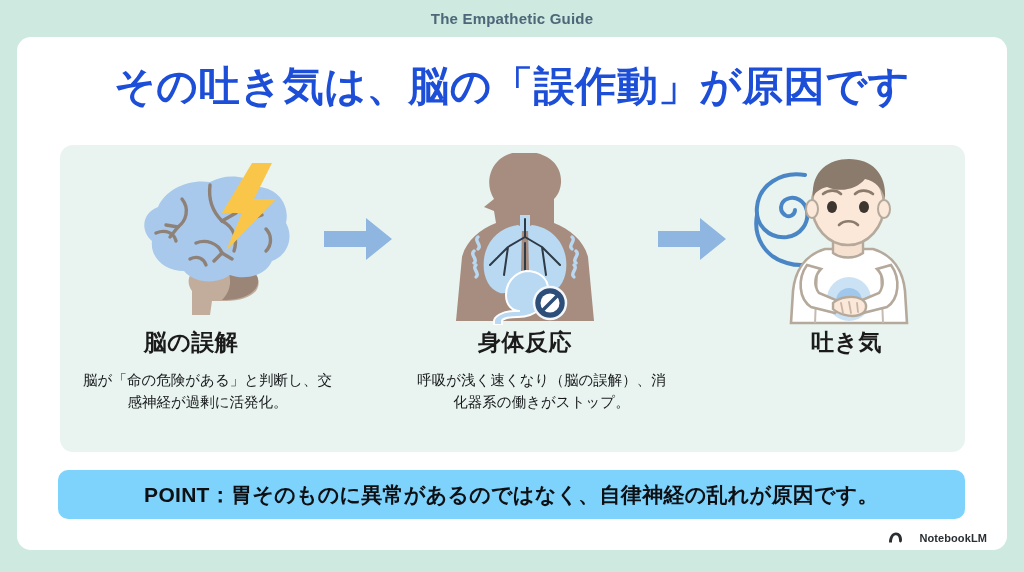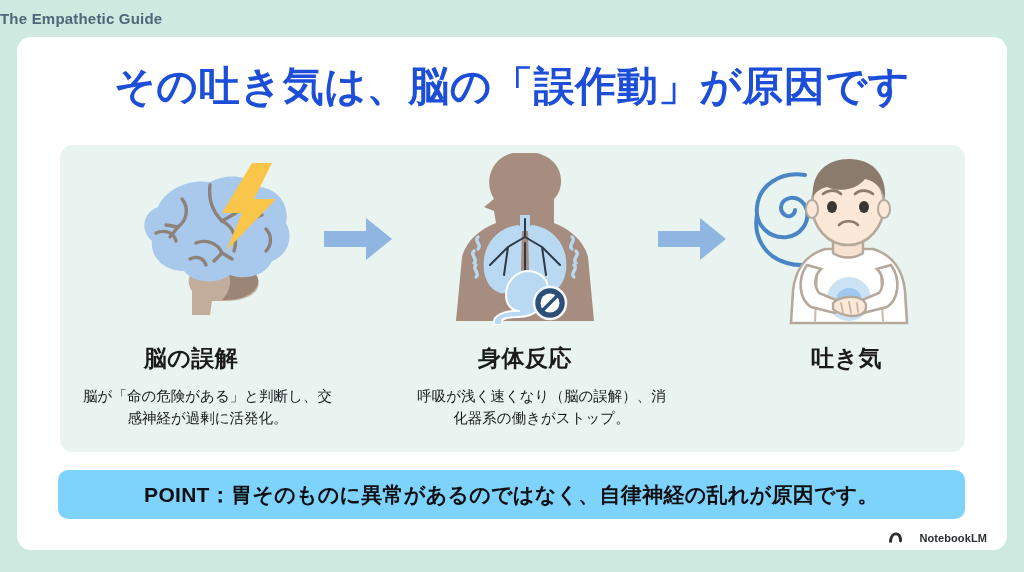--- a/index.html
+++ b/index.html
@@ -16,20 +16,21 @@
   }
 
   
   .header-band {
     position: absolute;
     left: 0; top: 0;
     width: 1024px;
     height: 37px;
     display: flex;
     align-items: center;
+    justify-content: center;
   }
   .header-title {
     font-size: 15px;
     font-weight: bold;
     color: #4d6678;
     letter-spacing: .2px;
   }
 
   
   .card {
@@ -89,21 +90,21 @@
     display: flex;
     align-items: center;
     justify-content: center;
     padding-top: 8px;
     box-sizing: border-box;
   }
   .step-heading {
     font-size: 23px;
     font-weight: bold;
     color: #1b1b1b;
-    margin-top: 18px;
+    margin-top: 2px;
     letter-spacing: .5px;
   }
   .step-desc {
     margin-top: 11px;
     font-size: 14.5px;
     line-height: 1.55;
     color: #16181a;
     text-align: center;
     width: 258px;
     padding-left: 33px;

